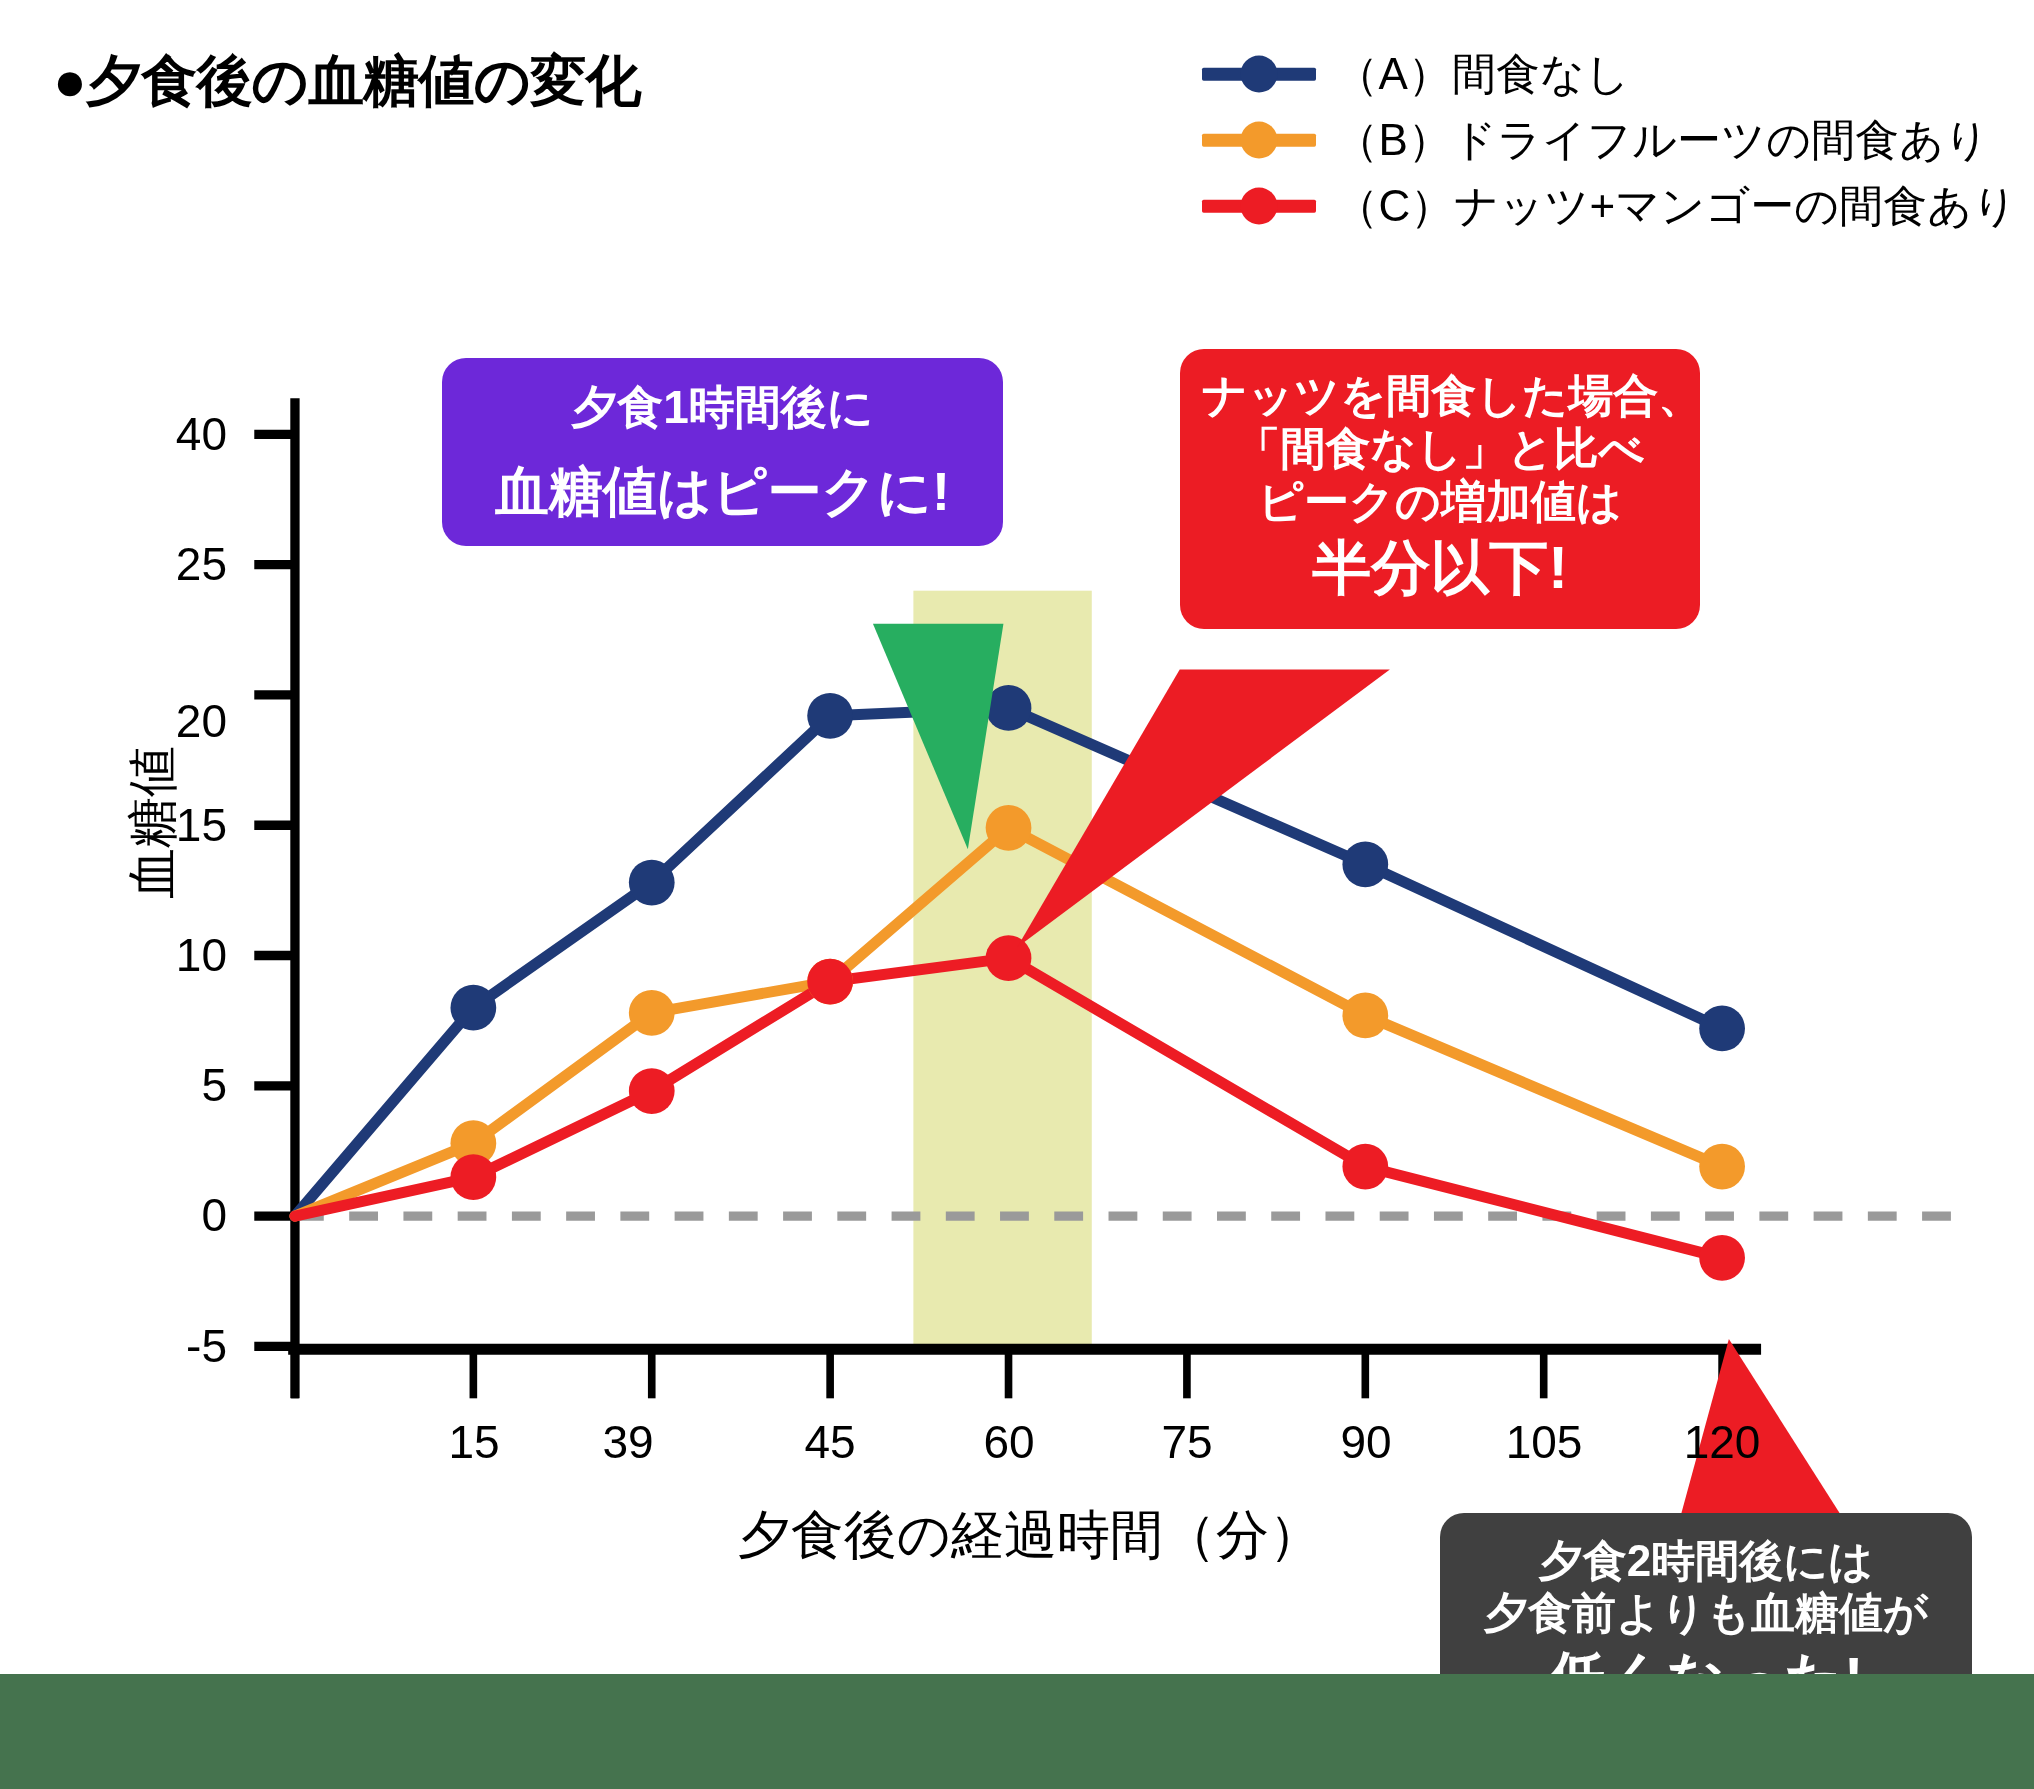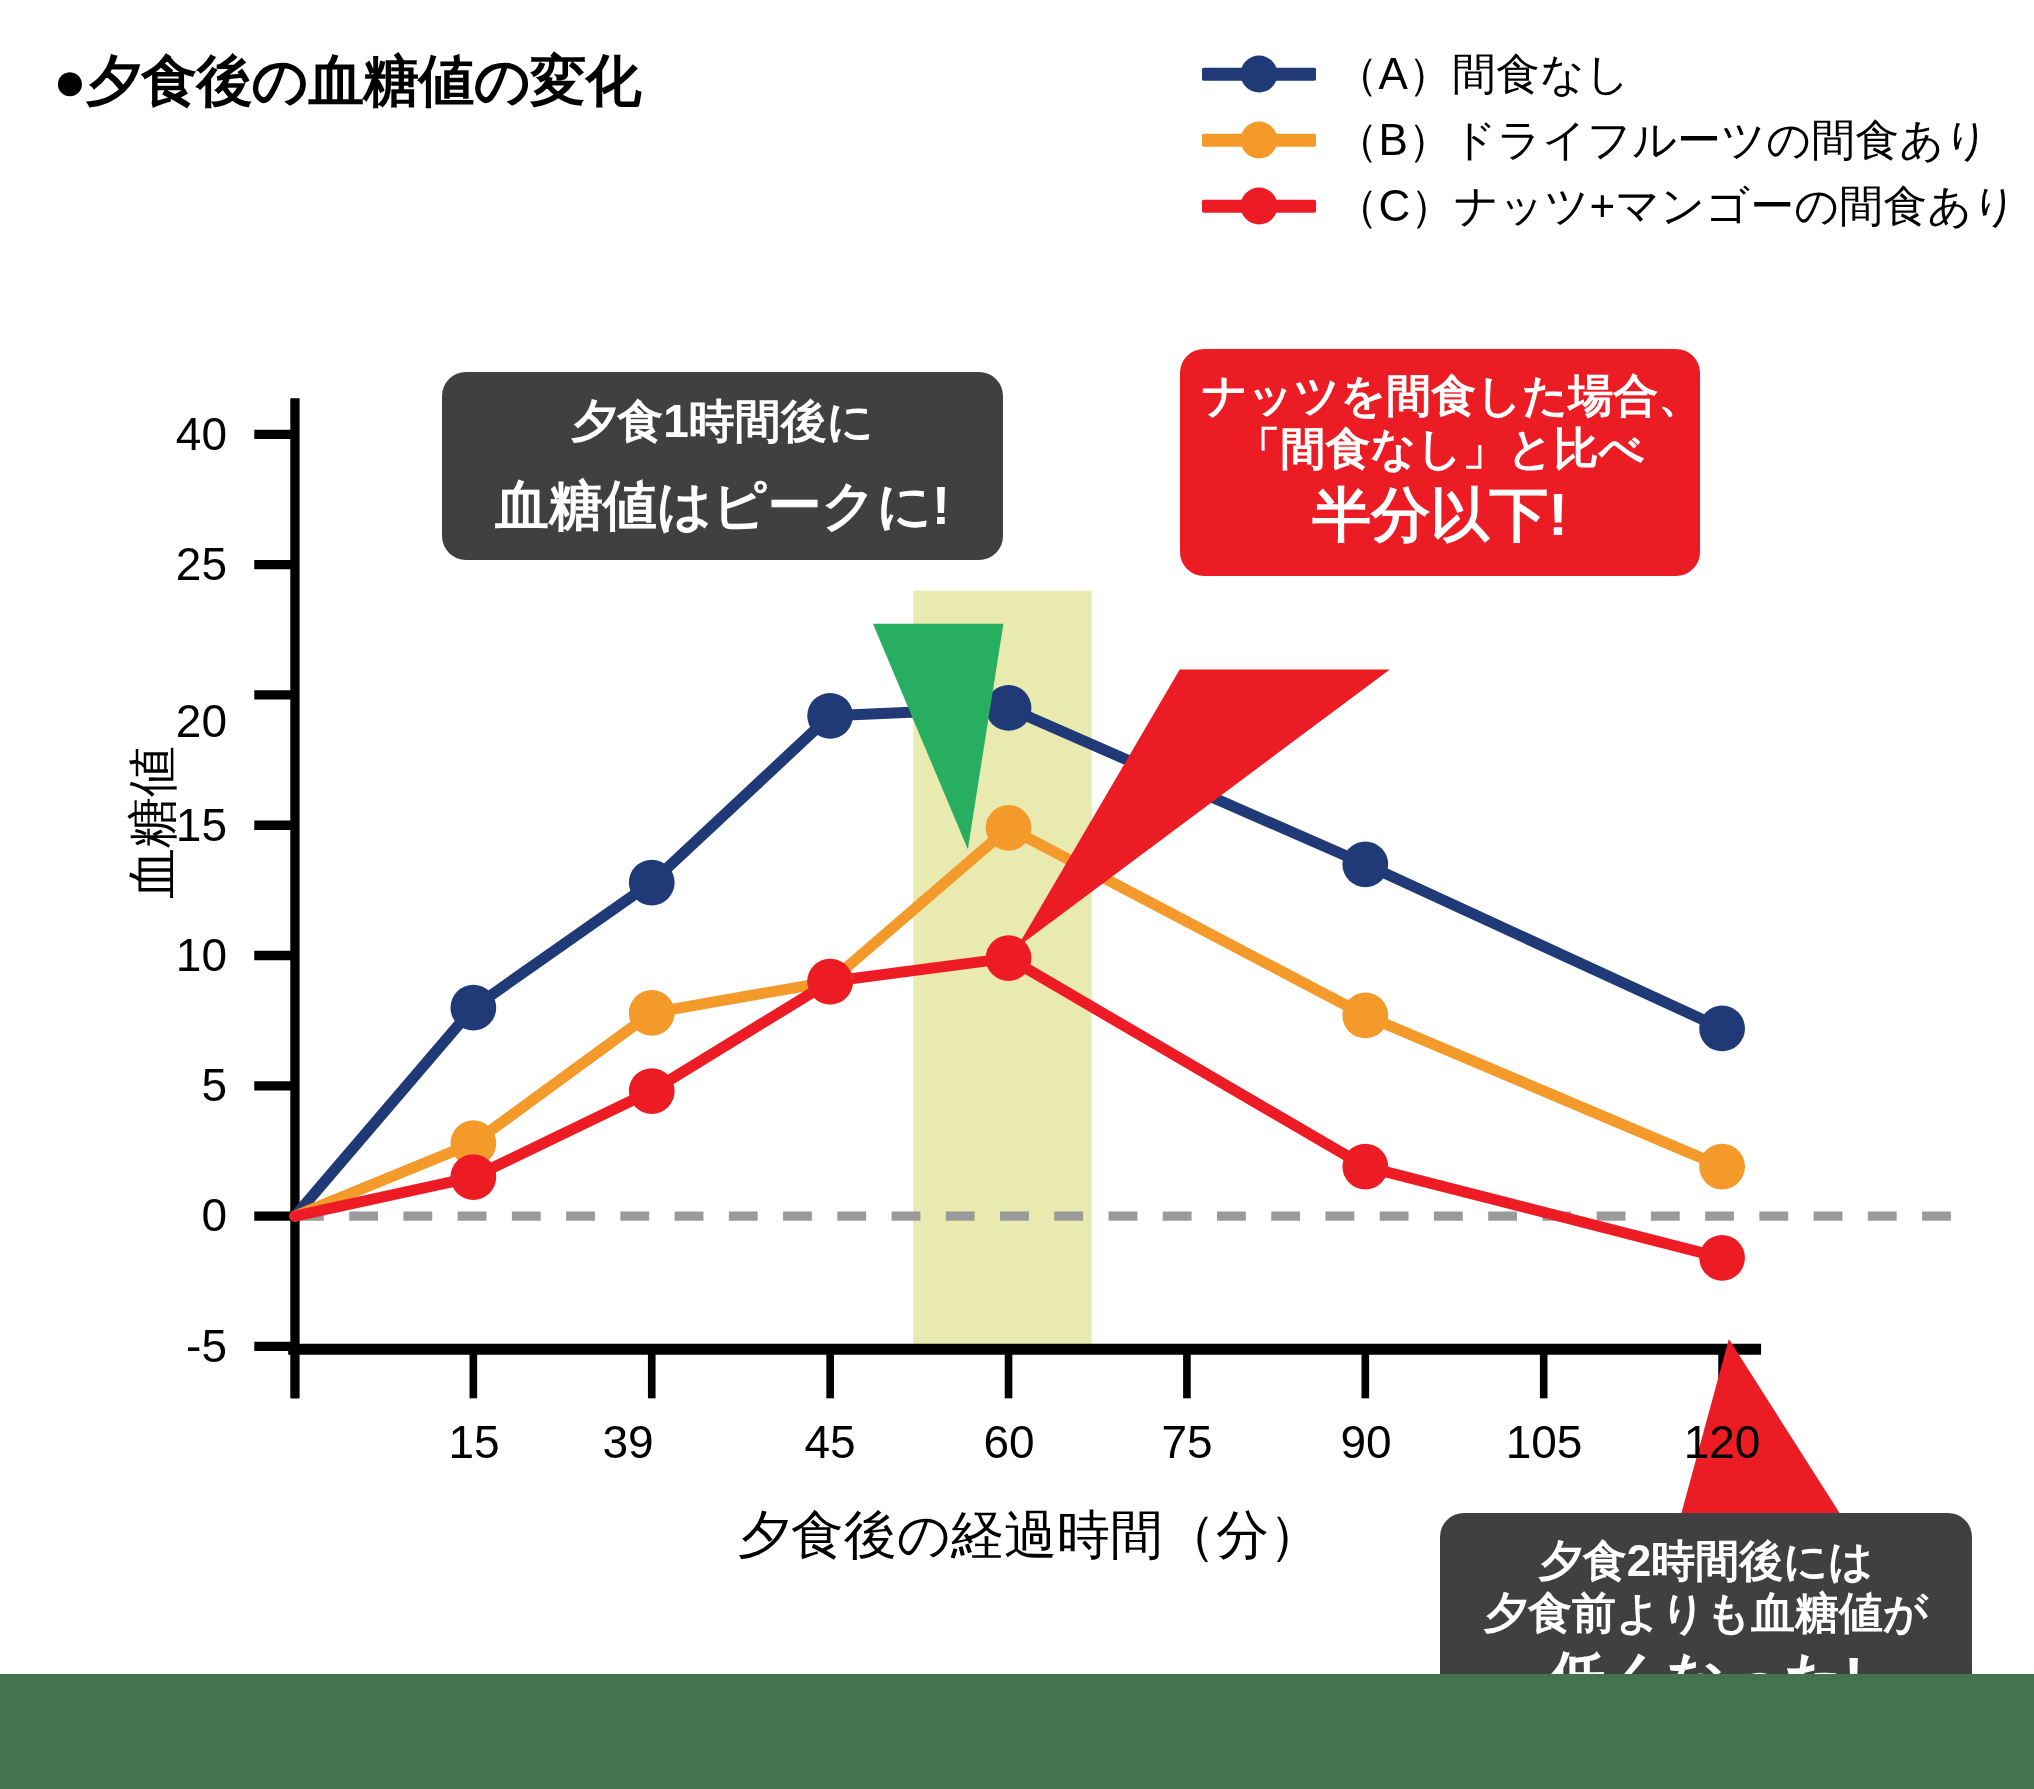--- a/index.html
+++ b/index.html
@@ -64,22 +64,22 @@
 
   
   .callout {
     position: absolute; border-radius: 24px; color: #fff;
     text-align: center; font-weight: bold; line-height: 1.18;
     padding: 22px 25.4px;
   }
   .callout .l1, .callout .l2, .callout .l3, .callout .l4 { display: block; white-space: nowrap; }
 
   .callout-green {
-    left: 442px; top: 372px; width: 561px;
-    background: #404040;
+    left: 442px; top: 358px; width: 561px;
+    background: #6d28d9;
   }
   .callout-green .l1 { font-size: 46px; }
   .callout-green .l2 { font-size: 54px; margin-top: 26px; }
 
   .callout-red-1 {
     left: 1180px; top: 349px; width: 520px;
     background: #EC1C24; padding: 20.3px 22px 25.4px;
   }
   .callout-red-1 .l1,
   .callout-red-1 .l2,
@@ -205,20 +205,21 @@
   </div>
 
   <div class="callout callout-green">
     <span class="l1">夕食1時間後に</span>
     <span class="l2">血糖値はピークに!</span>
   </div>
 
   <div class="callout callout-red-1">
     <span class="l1">ナッツを間食した場合、</span>
     <span class="l2">「間食なし」と比べ</span>
+    <span class="l3">ピークの増加値は</span>
     <span class="l4">半分以下!</span>
   </div>
 
   <div class="callout callout-red-2">
     <span class="l1">夕食2時間後には</span>
     <span class="l2">夕食前よりも血糖値が</span>
     <span class="l3">低くなった!</span>
   </div>
 
   <div class="footer-bar"></div>

